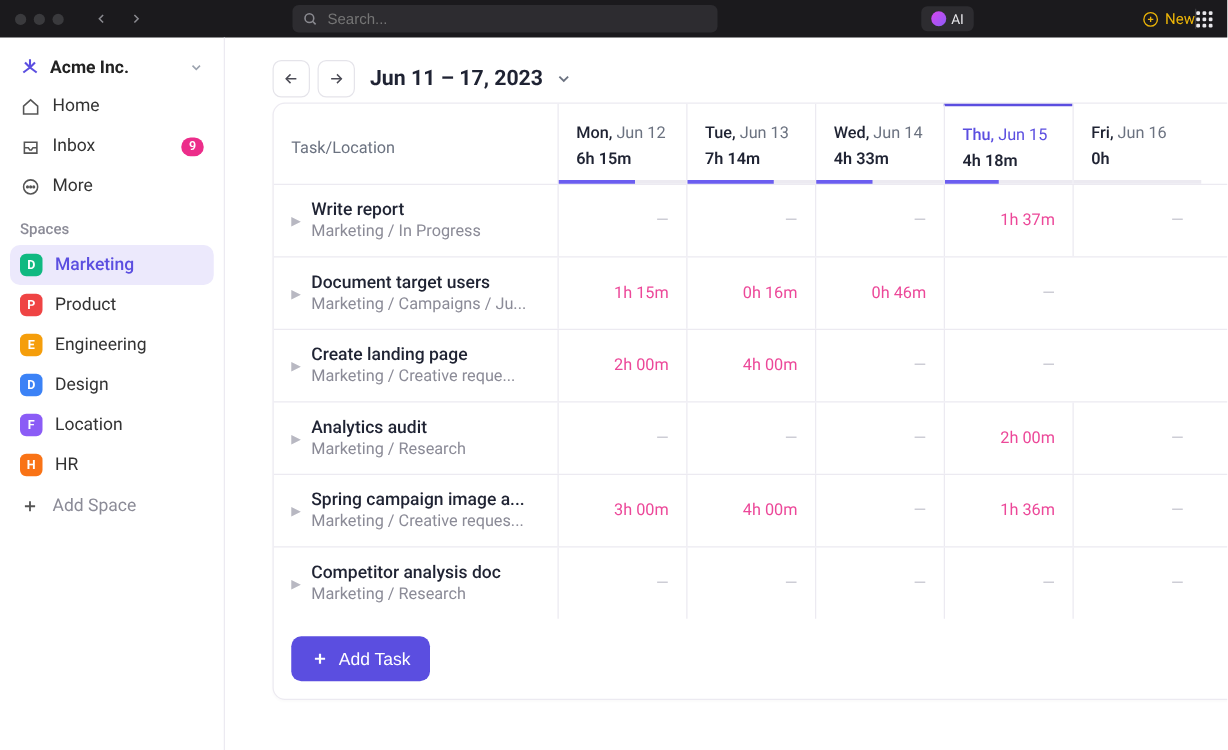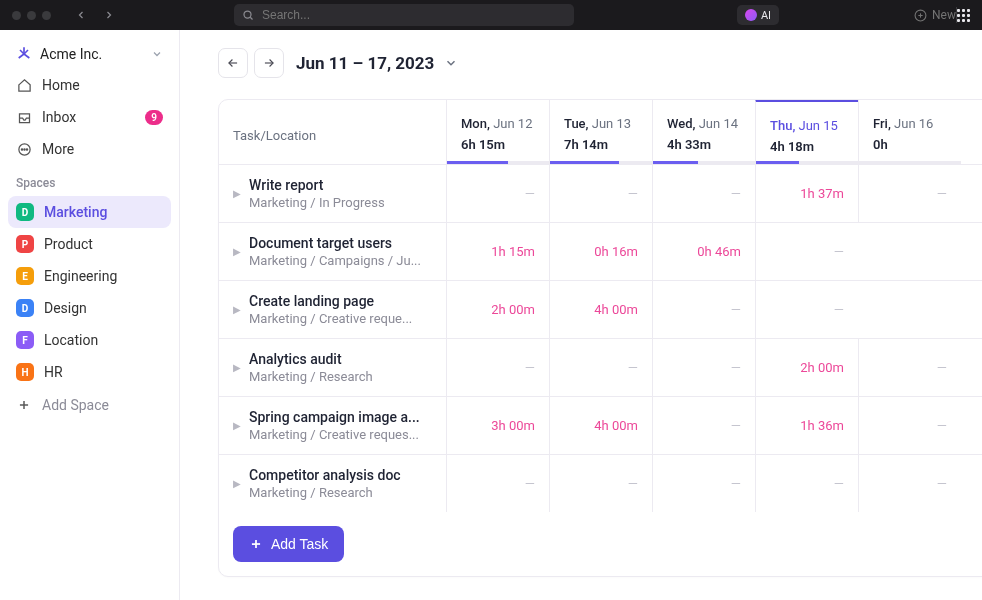--- a/index.html
+++ b/index.html
@@ -9,45 +9,45 @@
   .topbar { display:flex; align-items:center; height:30px; background:#1b1a1d; padding:0 12px; gap:10px; }
   .win-dots { display:flex; gap:6px; }
   .win-dot { width:9px; height:9px; border-radius:50%; background:#3a3a3d; }
   .nav-arrows { display:flex; gap:8px; margin-left:10px; }
   .nav-arrow { width:20px; height:20px; display:flex; align-items:center; justify-content:center; color:#8a8a90; cursor:pointer; }
   .search-wrap { flex:0 0 340px; margin-left:auto; margin-right:auto; position:relative; left:-20px; }
   .search { width:340px; height:22px; background:#2d2c30; border:none; border-radius:5px; color:#8a8a90; padding:0 10px 0 28px; font-size:12px; outline:none; }
   .search-icon { position:absolute; left:8px; top:50%; transform:translateY(-50%); color:#8a8a90; }
   .ai-pill { display:flex; align-items:center; height:20px; padding:0 8px; background:#2d2c30; border-radius:5px; color:#e9e8ec; font-size:11px; gap:4px; cursor:pointer; margin-left:8px; }
   .ai-dot { width:12px; height:12px; border-radius:50%; background:linear-gradient(135deg,#d946ef,#8b5cf6); }
-  .top-right { margin-left:auto; display:flex; align-items:center; color:#737373; font-size:12px; }
+  .top-right { margin-left:auto; display:flex; align-items:center; color:#eab308; font-size:12px; }
   .new-btn { display:flex; align-items:center; gap:5px; cursor:pointer; }
   .top-divider { width:1px; height:16px; background:#3a3a3d; }
   .apps-grid { display:grid; grid-template-columns:repeat(3,3px); grid-template-rows:repeat(3,3px); gap:2px; cursor:pointer; }
   .apps-grid span { background:#e9e8ec; border-radius:1px; }
 
   .main { display:flex; height:570px; }
   
   
   .sidebar { width:180px; border-right:1px solid #eceaf1; padding:10px 8px; display:flex; flex-direction:column; gap:2px; }
-  .org-row { display:flex; align-items:center; gap:8px; padding:6px 8px; cursor:pointer; font-weight:400; color:#222; }
+  .org-row { display:flex; align-items:center; gap:8px; padding:6px 8px; cursor:pointer; font-weight:700; color:#222; }
   .org-logo { width:16px; height:16px; }
   .org-caret { margin-left:auto; color:#9ca3af; }
   .side-item { display:flex; align-items:center; gap:10px; padding:7px 8px; border-radius:6px; cursor:pointer; color:#333; }
   .side-icon { width:16px; display:flex; justify-content:center; color:#555; }
   .badge-pink { margin-left:auto; background:#ec2d8a; color:#fff; font-size:10px; font-weight:600; padding:2px 6px; border-radius:9px; min-width:18px; text-align:center; }
   .side-header { font-size:12px; color:#8b8b97; font-weight:500; padding:10px 8px 4px; }
   .space-item { display:flex; align-items:center; gap:10px; padding:7px 8px; border-radius:8px; cursor:pointer; color:#333; }
   .space-item.active { background:#ece9fc; color:#5b4ee0; font-weight:500; }
   .space-letter { width:18px; height:18px; border-radius:5px; color:#fff; font-size:10px; font-weight:700; display:flex; align-items:center; justify-content:center; }
   .add-space { display:flex; align-items:center; gap:10px; padding:7px 8px; color:#8b8b97; cursor:pointer; }
 
   
   .content { flex:1; padding:18px 0 0 38px; overflow:hidden; position:relative; }
-  .date-row { display:flex; align-items:center; gap:12px; margin-bottom:21px; }
+  .date-row { display:flex; align-items:center; gap:12px; margin-bottom:4px; }
   .date-arrows { display:flex; gap:6px; }
   .date-arrow-btn { width:30px; height:30px; border:1px solid #e5e4ea; border-radius:7px; background:#fff; display:flex; align-items:center; justify-content:center; cursor:pointer; color:#4b4b55; }
   .date-range { display:flex; align-items:center; gap:10px; font-size:17px; font-weight:700; color:#1f2333; cursor:pointer; }
   .date-caret { color:#6b7280; }
 
   .grid { border:1px solid #eceaf1; border-radius:10px; width:788px; background:#fff; box-shadow:0 1px 2px rgba(0,0,0,0.02); overflow:hidden; }
   .grid-head { display:flex; }
   .col-task { width:227px; flex-shrink:0; }
   .col-day { width:103px; flex-shrink:0; border-left:1px solid #eceaf1; }
   .head-cell { padding:16px 14px 10px; position:relative; }

